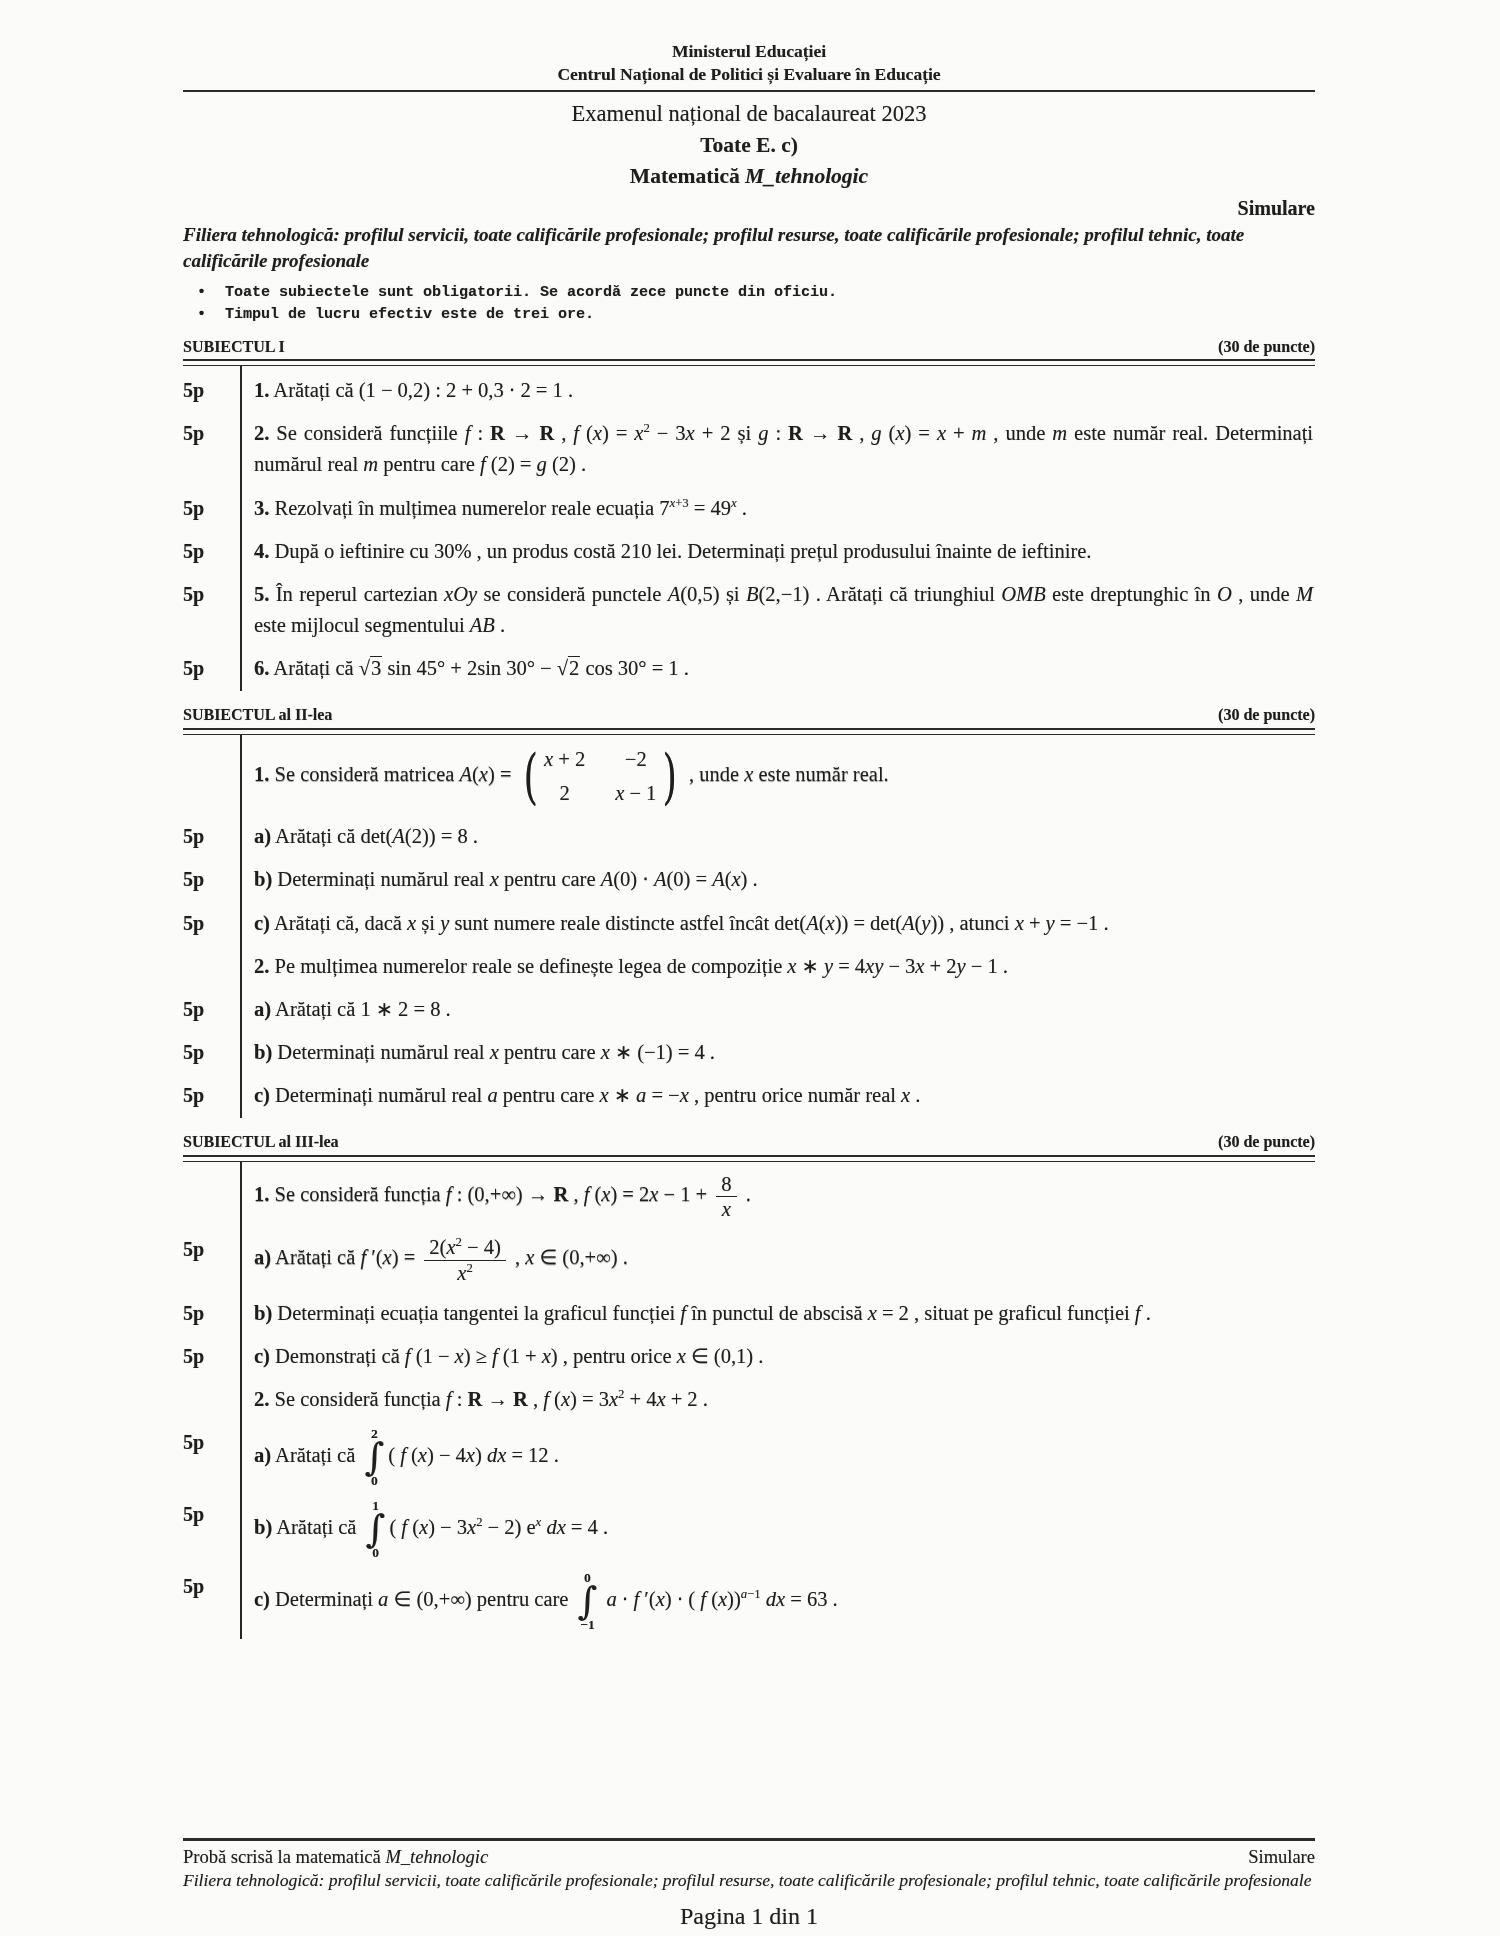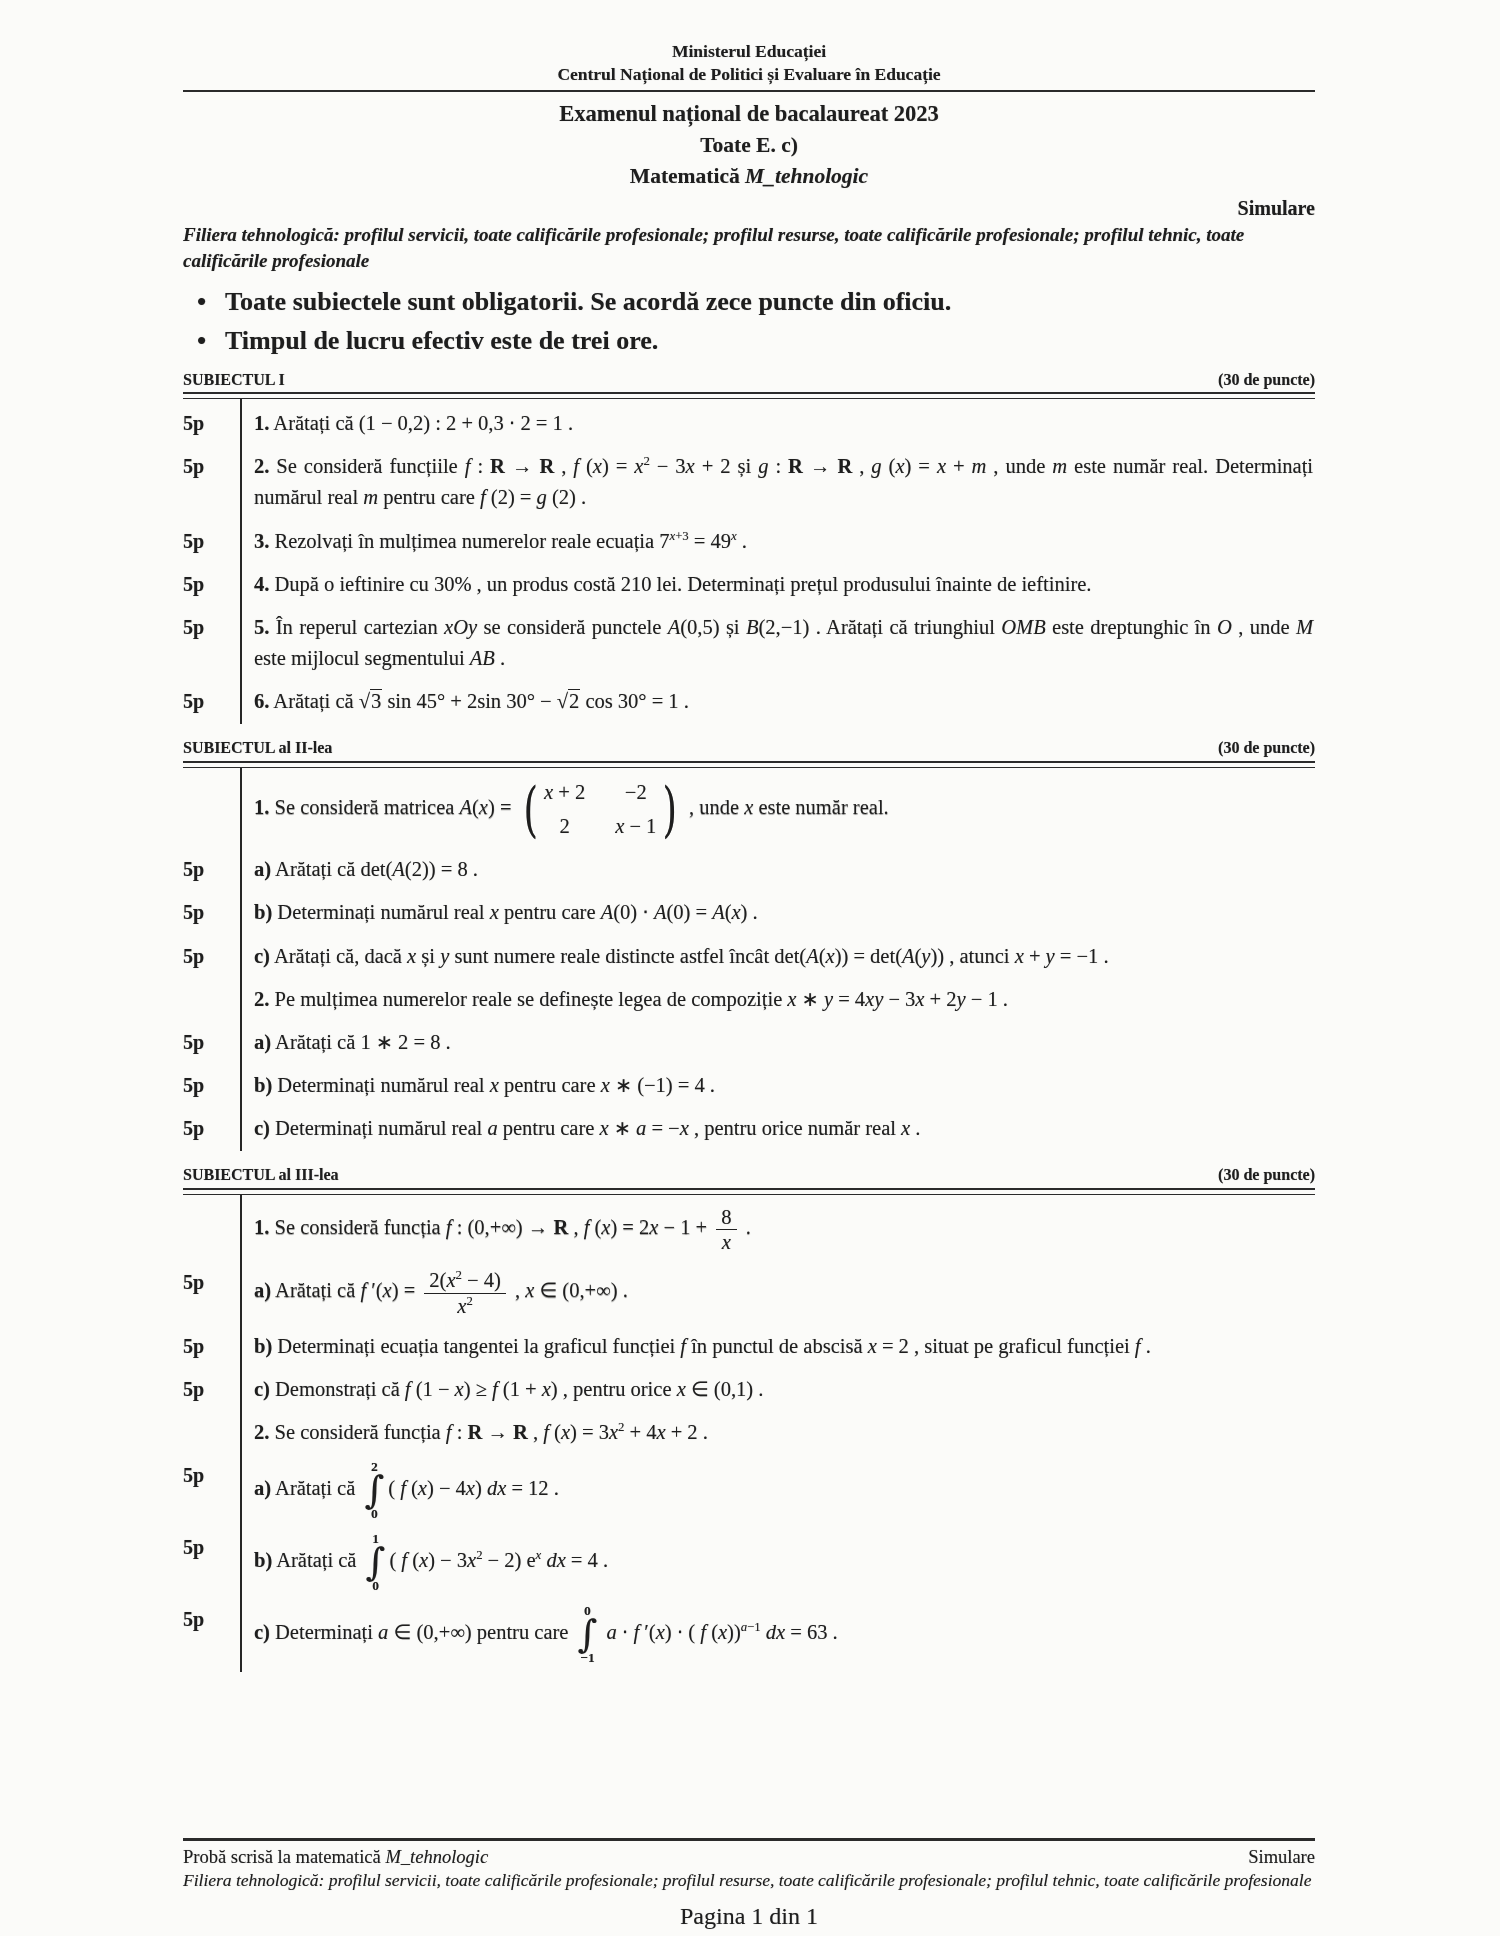--- a/index.html
+++ b/index.html
@@ -8,25 +8,25 @@
     background:#fbfbf9;
     font-family:"Liberation Serif",serif;
     color:#1e1e1e;
     display:flex;flex-direction:column;
     text-shadow:0.2px 0.2px 0.7px rgba(40,40,40,.45);
     overflow-x:hidden;
   }
   .doc{width:1132px;margin:0 117px 0 183px;padding-top:40px;flex:1;}
   .org{text-align:center;font-weight:bold;font-size:17.5px;line-height:1.32;}
   .toprule{border-top:2.5px solid #2b2b2b;margin-top:4px;}
-  .h1{text-align:center;font-weight:bold;font-size:22.5px;margin-top:8px;line-height:1.25;}
+  .h1{text-align:center;font-weight:normal;font-size:22.5px;margin-top:8px;line-height:1.25;}
   .h2{text-align:center;font-weight:bold;font-size:21.5px;margin-top:4px;line-height:1.25;}
   .simulare{text-align:right;font-weight:bold;font-size:20px;margin-top:7px;}
   .filiera{font-weight:bold;font-style:italic;font-size:19px;line-height:1.38;margin-top:2px;}
-  .bullets{margin:7px 0 0 0;padding:0;list-style:none;font-weight:bold;font-size:26px;}
+  .bullets{margin:7px 0 0 0;padding:0;list-style:none;font-weight:bold;font-size:15px;font-family:Liberation Mono, monospace;}
   .bullets li{padding-left:42px;position:relative;line-height:1.5;}
   .bullets li::before{content:'•';position:absolute;left:14px;}
   .shead{display:flex;justify-content:space-between;font-weight:bold;font-size:16px;margin-top:9px;line-height:1.35;}
   .srule{height:4px;border-top:2.5px solid #2b2b2b;border-bottom:1.3px solid #2b2b2b;margin-top:2px;}
   .sbody{position:relative;padding:3px 0 5px 0;}
   .sbody::before{content:'';position:absolute;left:57px;top:0;bottom:4px;border-left:2px solid #262626;}
   .prow{display:flex;padding:6px 0;}
   .pcell{flex:0 0 57px;width:57px;text-align:left;font-weight:bold;font-size:20px;line-height:1.5;}
   .pcontent{flex:1;padding-left:14px;padding-right:2px;font-size:20.5px;line-height:1.52;text-align:justify;}
   

